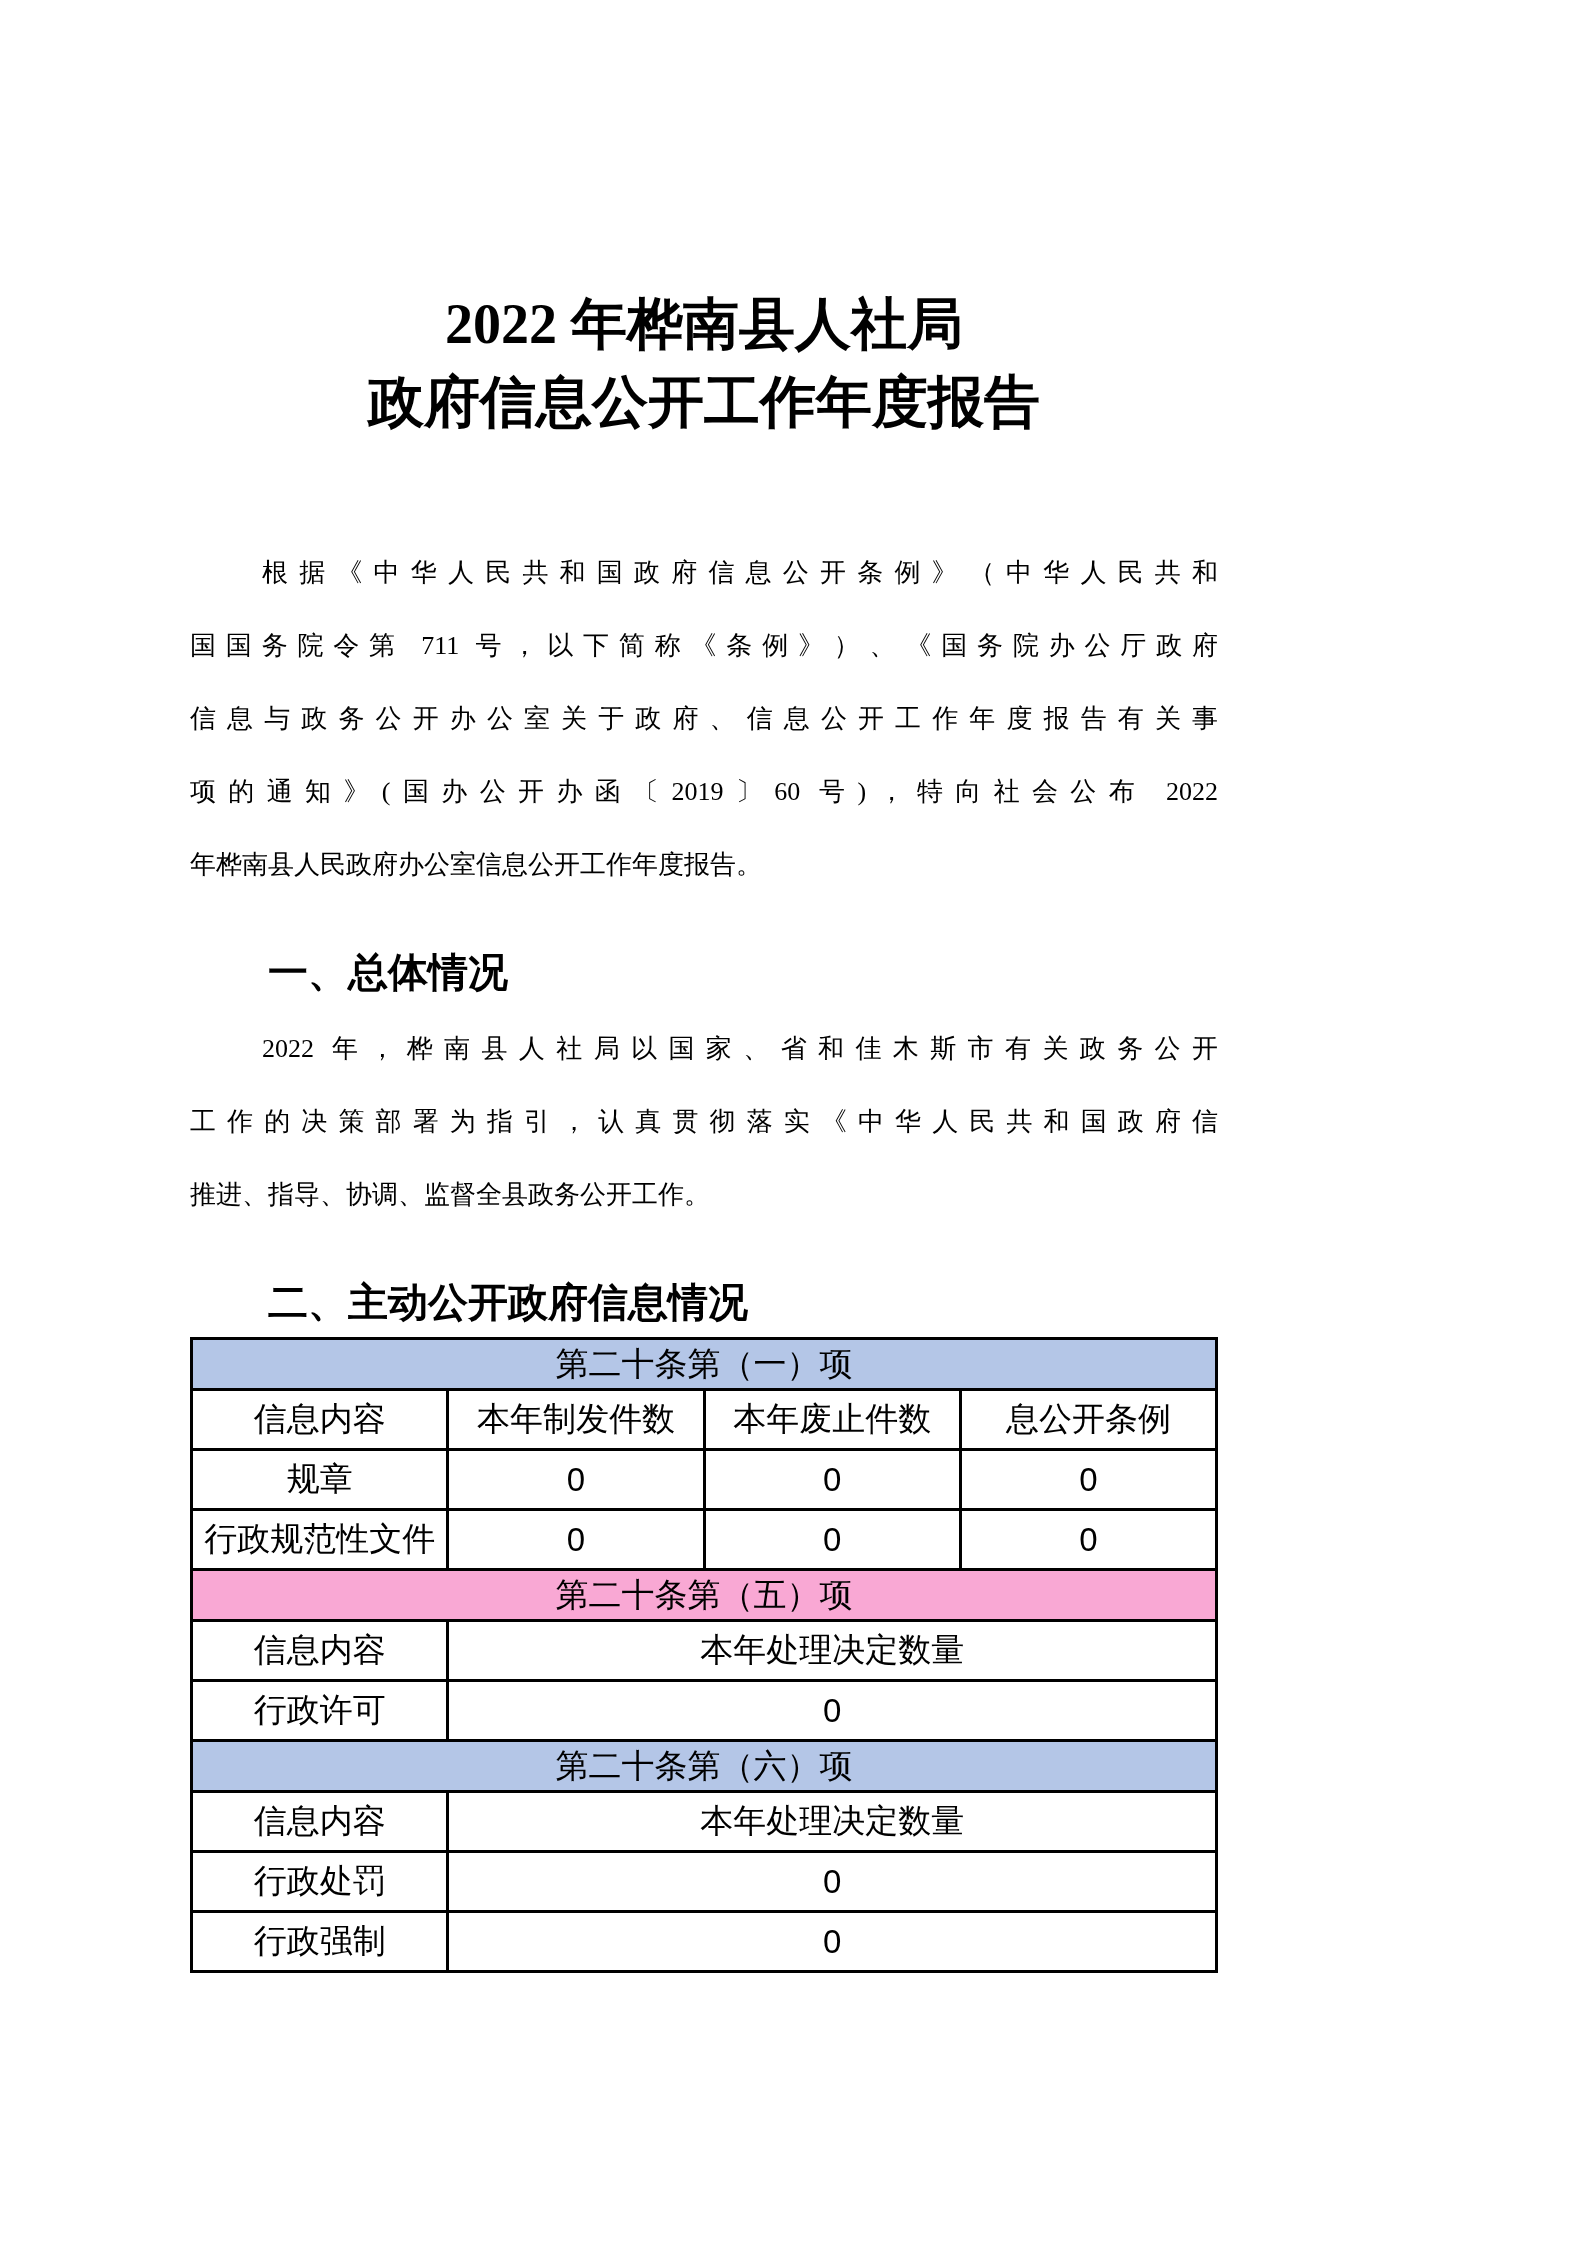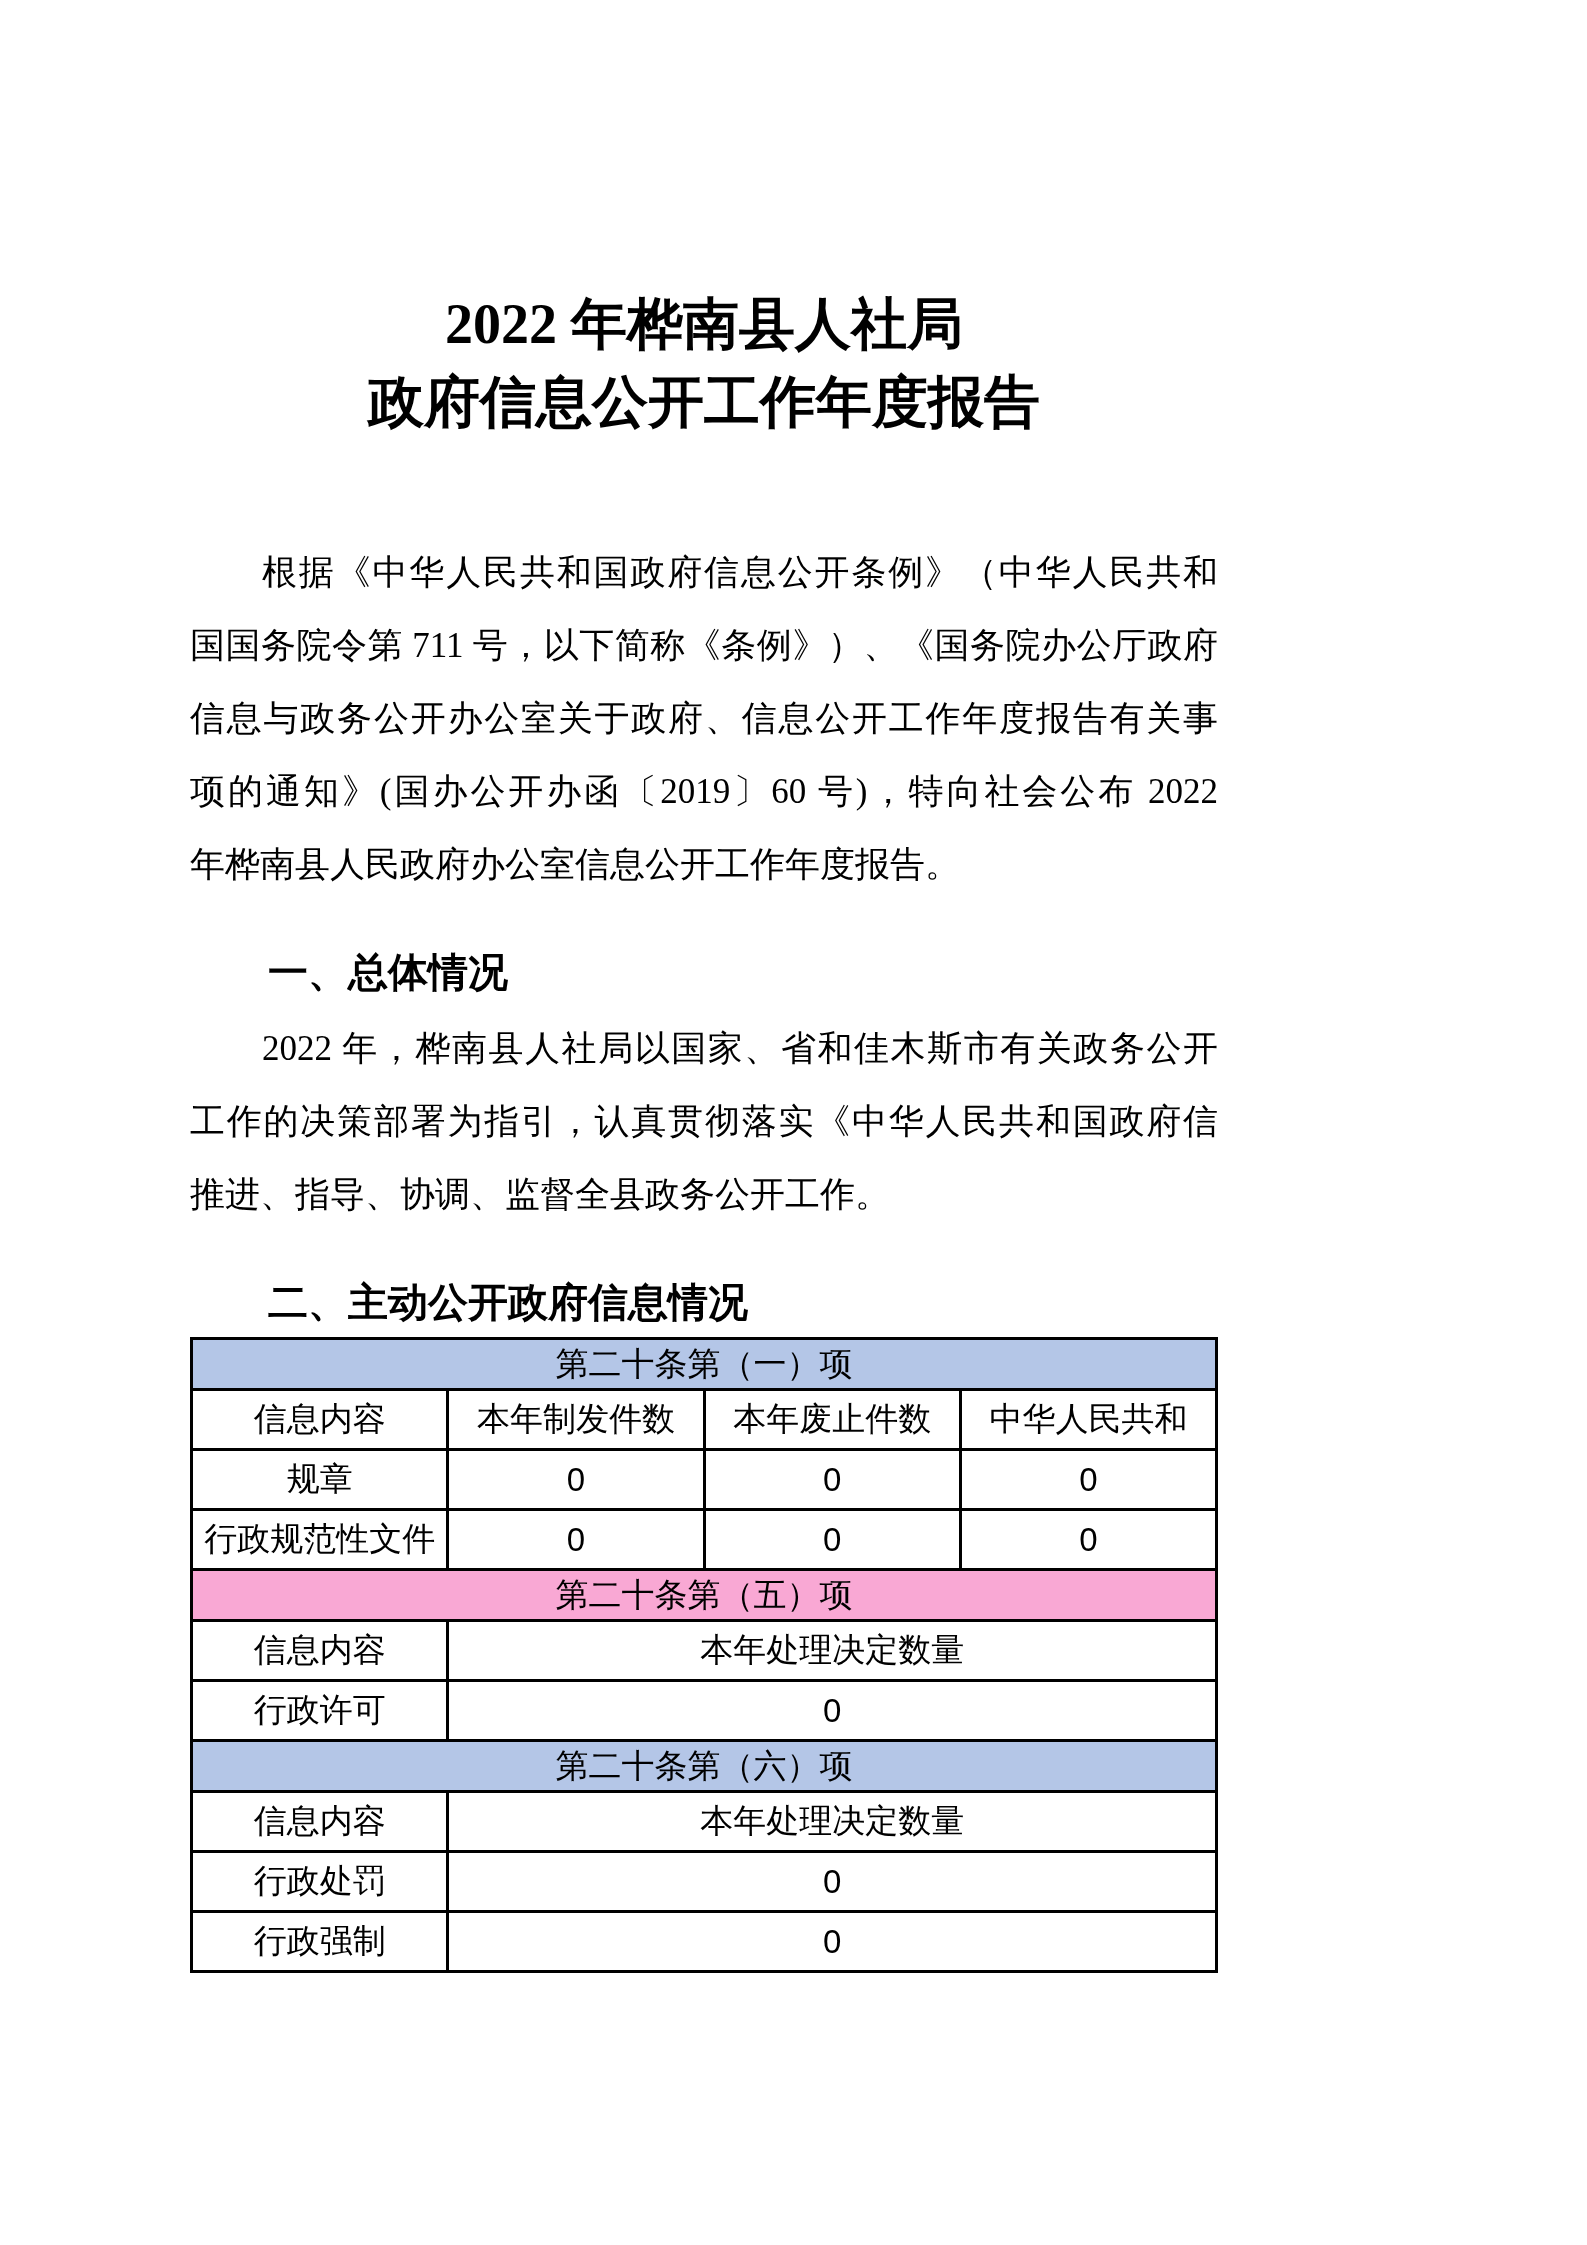--- a/index.html
+++ b/index.html
@@ -23,21 +23,21 @@
     text-align: center;
     font-family: "Liberation Serif", "DejaVu Serif", serif;
     font-weight: bold;
     font-size: 56px;
     line-height: 78px;
   }
   .doc-title .tline { display: block; }
 
   
   .para {
-    font-size: 35px;
+    font-size: 26px;
     line-height: 73px;
     font-family: "Liberation Serif", "DejaVu Serif", serif;
   }
   .para .line {
     text-align: justify;
     text-align-last: justify;
     white-space: nowrap;
   }
   .para .line.indent { padding-left: 72px; }
   .para .line.last { text-align-last: left; white-space: normal; }
@@ -116,21 +116,21 @@
     </colgroup>
     <tbody>
 
       <tr class="banner-row">
         <td colspan="4" class="banner" style="background: rgb(180, 198, 231);">第二十条第（一）项</td>
       </tr>
       <tr class="data-row">
         <td>信息内容</td>
         <td>本年制发件数</td>
         <td>本年废止件数</td>
-        <td>中华人民共和</td>
+        <td>息公开条例</td>
       </tr>
       <tr class="data-row">
         <td>规章</td>
         <td class="num">0</td>
         <td class="num">0</td>
         <td class="num num-sm">0</td>
       </tr>
       <tr class="data-row">
         <td>行政规范性文件</td>
         <td class="num">0</td>

